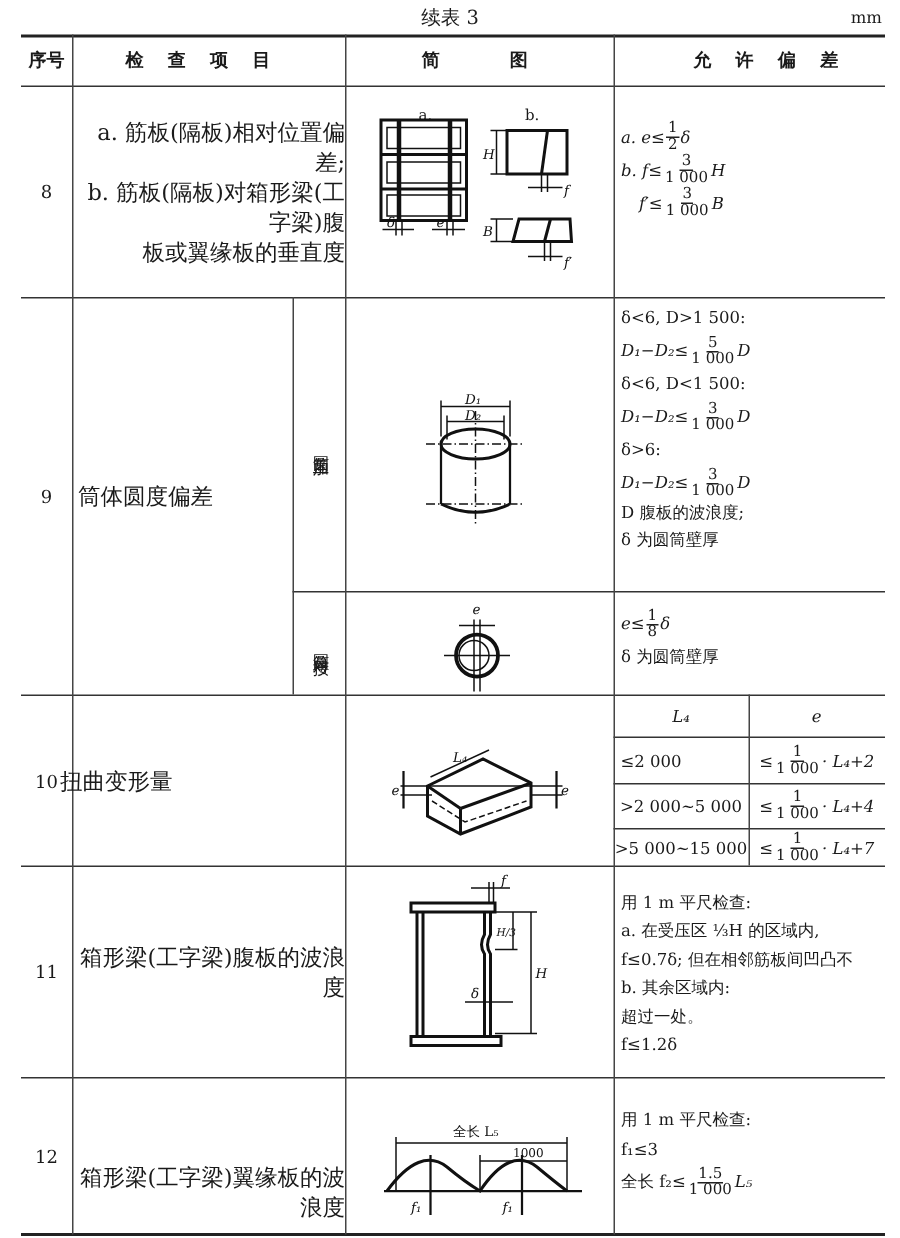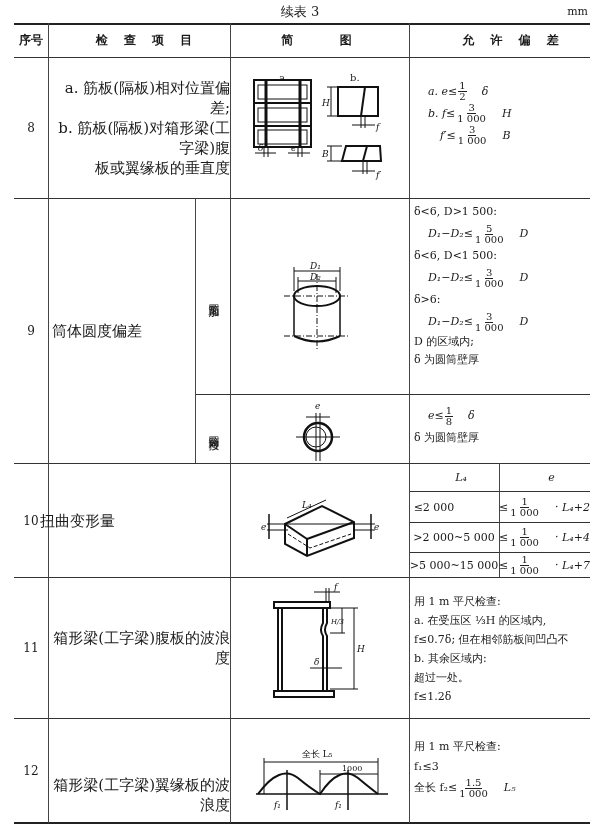--- a/index.html
+++ b/index.html
@@ -14,21 +14,21 @@
   .cell { position: absolute; display: flex; align-items: center; box-sizing: border-box; }
   .center { justify-content: center; text-align: center; }
   .hdr { font-size: 12px; font-weight: bold; letter-spacing: 6px; }
   .seq { font-size: 12px; }
   .item { font-size: 15px; line-height: 20px; padding-left: 4px; text-align: right; }
   .tol { font-size: 11px; line-height: 19px; padding-left: 5px; }
   .tol .line { white-space: nowrap; display: flex; align-items: center; min-height: 22px; }
   .frac { display: inline-flex; flex-direction: column; align-items: center; vertical-align: middle; margin: 0 1px; font-style: normal; font-size: 10px; line-height: 10px; }
   .frac .num { border-bottom: 1px solid #222; padding: 0 1px; }
   .frac .den { padding: 0 1px; }
-  i { font-style: italic; margin-left: 14px; }
+  i { font-style: italic; }
   .vert { writing-mode: vertical-rl; font-size: 11px; letter-spacing: 1px; }
   svg { position: absolute; }
   .inner { font-size: 11px; }
 </style>
 </head>
 <body>
 
 <div class="abs caption">续表 3</div>
 <div class="abs unit">mm</div>
 
@@ -44,21 +44,21 @@
 <div class="hline" style="left:14px; width:576px; top:718px;"></div>
 <div class="hline thick" style="left:14px; width:576px; top:822px;"></div>
 
 <div class="vline" style="left:48px; top:23px; height:800px;"></div>
 <div class="vline" style="left:230px; top:23px; height:800px;"></div>
 <div class="vline" style="left:409px; top:23px; height:800px;"></div>
 <div class="vline" style="left:195px; top:198px; height:265px;"></div>
 <div class="vline" style="left:499px; top:463px; height:114px;"></div>
 
 <div class="cell center hdr" style="left:14px; top:24px; width:34px; height:33px; letter-spacing:0;">序号</div>
-<div class="cell center hdr" style="left:56px; top:24px; width:182px; height:33px;">检 查 项 目</div>
+<div class="cell center hdr" style="left:44px; top:24px; width:182px; height:33px;">检 查 项 目</div>
 <div class="cell center hdr" style="left:230px; top:24px; width:179px; height:33px; white-space:pre;">简    图</div>
 <div class="cell center hdr" style="left:409px; top:24px; width:181px; height:33px;margin-left:14px;">允 许 偏 差</div>
 
 <div class="cell center seq" style="left:14px; top:58px; width:34px; height:140px;">8</div>
 <div class="cell item" style="left:48px; top:58px; width:182px; height:140px;">
   <div>
     <div>a. 筋板(隔板)相对位置偏差;</div>
     <div>b. 筋板(隔板)对箱形梁(工字梁)腹</div>
     <div>板或翼缘板的垂直度</div>
   </div>
@@ -188,21 +188,21 @@
     </div>
   <div class="line">δ&gt;6:</div>
   <div class="line">
       <i>D₁−D₂≤</i>
       <span class="frac">
         <span class="num">3</span>
         <span class="den">1 000</span>
       </span>
       <i>D</i>
     </div>
-  <div class="line" style="min-height:18px;">D 的区域内;</div>
+  <div class="line" style="min-height:18px;">D 腹板的波浪度;</div>
   <div class="line" style="min-height:18px;">δ 为圆筒壁厚</div>
 </div>
 <div class="abs" style="left:230px; top:395px; width:179px; height:68px;">
   <svg width="179" height="68">
     <g stroke="#111" fill="none">
       <circle cx="88" cy="42" r="14" stroke-width="2.5"></circle>
       <circle cx="86" cy="42" r="10" stroke-width="1"></circle>
       <line x1="66" y1="42" x2="110" y2="42" stroke-width="1"></line>
       <line x1="86" y1="18" x2="86" y2="66" stroke-width="1"></line>
       <line x1="90" y1="18" x2="90" y2="66" stroke-width="1"></line>

